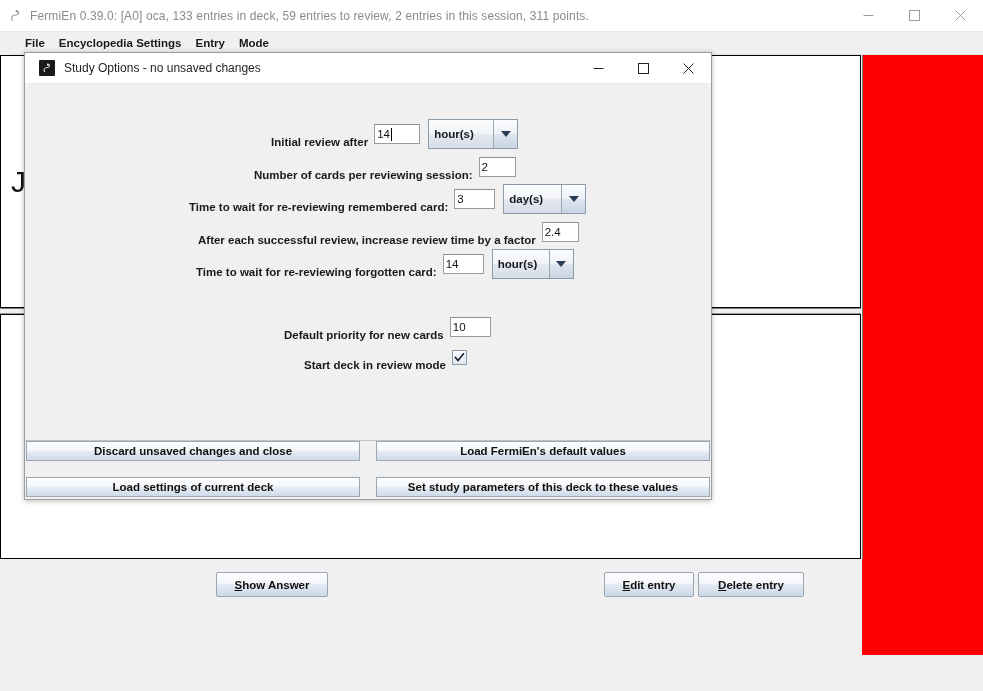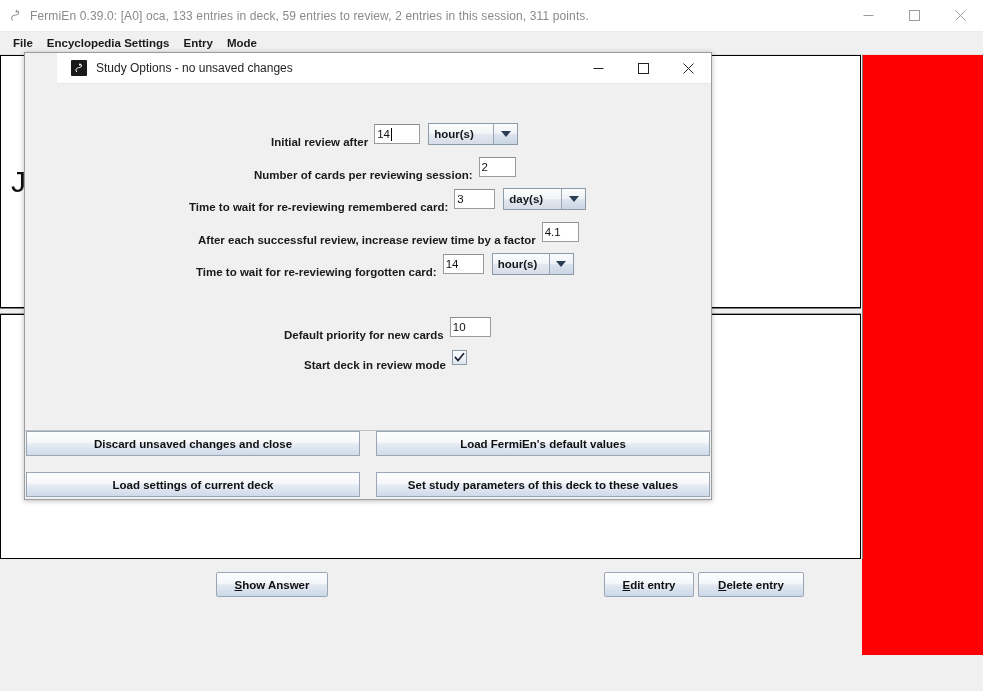--- a/index.html
+++ b/index.html
@@ -71,20 +71,21 @@
     height: 22px;
     background: #f0f0f0;
     display: flex;
     align-items: center;
     padding-left: 6px;
     flex: 0 0 auto;
     font-size: 11.5px;
     font-weight: bold;
     color: #1a1a1a;
     border-bottom: 1px solid #e2e2e2;
+    margin-left: 12px;
   }
   .menu-item {
     padding: 2px 7px;
     white-space: nowrap;
   }
 
   
   .app-body {
     flex: 1 1 auto;
     position: relative;
@@ -215,21 +216,20 @@
     flex-direction: column;
     box-sizing: content-box;
   }
   .dlg-titlebar {
     height: 30px;
     background: #ffffff;
     display: flex;
     align-items: center;
     flex: 0 0 auto;
     border-bottom: 1px solid #e9e9e9;
-    margin-left: 32px;
   }
   .dlg-title-icon {
     width: 16px;
     height: 16px;
     margin-left: 14px;
     margin-right: 9px;
     flex: 0 0 auto;
     background: #1a1a1a;
     display: flex;
     align-items: center;
@@ -292,21 +292,21 @@
     display: inline-block;
     width: 1px;
     height: 13px;
     background: #000;
     margin-left: 1px;
   }
 
   .combo {
     display: flex;
     align-items: stretch;
-    height: 22px;
+    height: 30px;
     border: 1px solid #8d9aa8;
     background: linear-gradient(to bottom, #fbfcfd 0%, #f2f4f7 48%, #e4e9f0 52%, #d6dde8 100%);
     box-sizing: border-box;
     margin-left: 8px;
   }
   .combo-label {
     flex: 1 1 auto;
     display: flex;
     align-items: center;
     padding-left: 5px;
@@ -338,21 +338,21 @@
     box-sizing: border-box;
     display: flex;
     align-items: center;
     justify-content: center;
   }
   .checkbox svg { display: block; }
 
   
   .dlg-buttons {
     flex: 0 0 auto;
-    height: 68px;
+    height: 58px;
     background: #f0f0f0;
     display: grid;
     grid-template-columns: 1fr 1fr;
     grid-template-rows: 1fr 1fr;
     gap: 16px;
     padding: 0 1px 2px 1px;
     box-sizing: border-box;
   }
   .dlg-btn {
     font-family: "Liberation Sans", sans-serif;
@@ -502,21 +502,21 @@
         <span class="combo-label">day(s)</span>
         <span class="combo-arrow">
             <span class="arrow-glyph"></span>
           </span>
       </div>
     </div>
 
     <div class="form-row" style="left:173px; top:137px;">
       <span class="form-label">After each successful review, increase review time by a factor</span>
       <div class="text-field" style="width:37px;">
-        <span>4.1</span>
+        <span>2.4</span>
       </div>
     </div>
 
     <div class="form-row" style="left:171px; top:169px;">
       <span class="form-label">Time to wait for re-reviewing forgotten card:</span>
       <div class="text-field" style="width:41px;">
         <span>14</span>
       </div>
       <div class="combo" style="width:82px;">
         <span class="combo-label">hour(s)</span>

